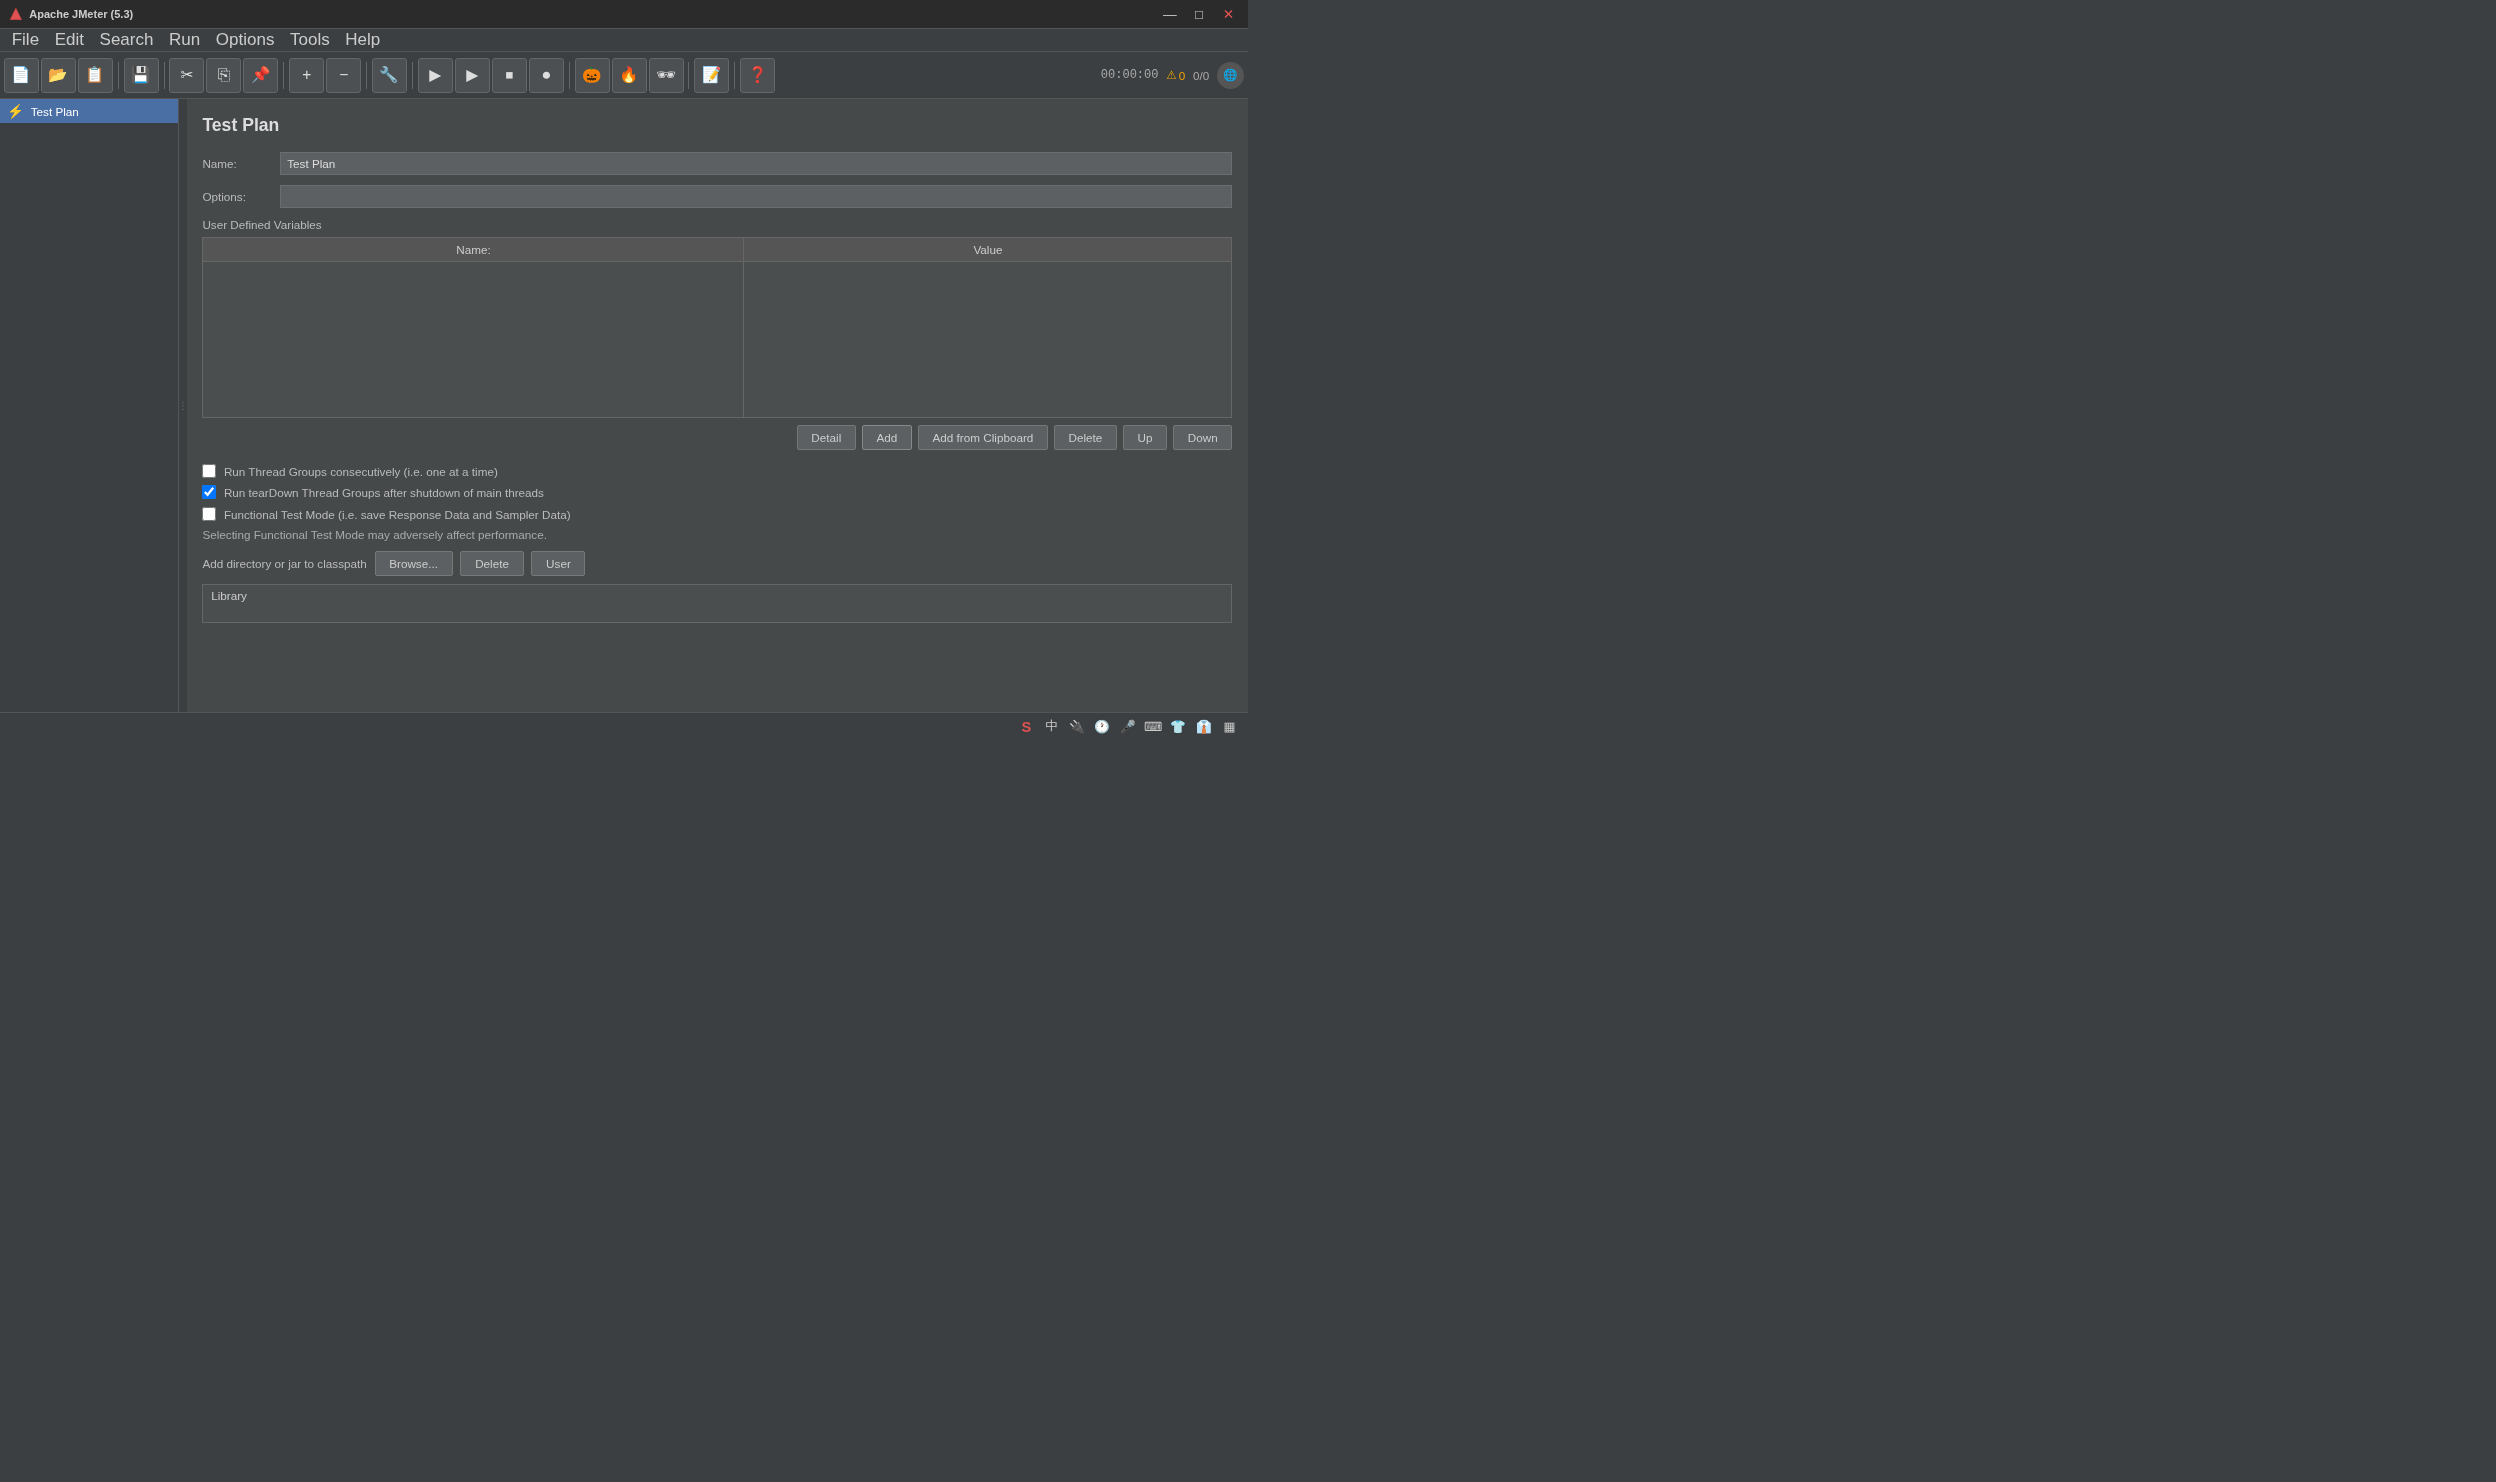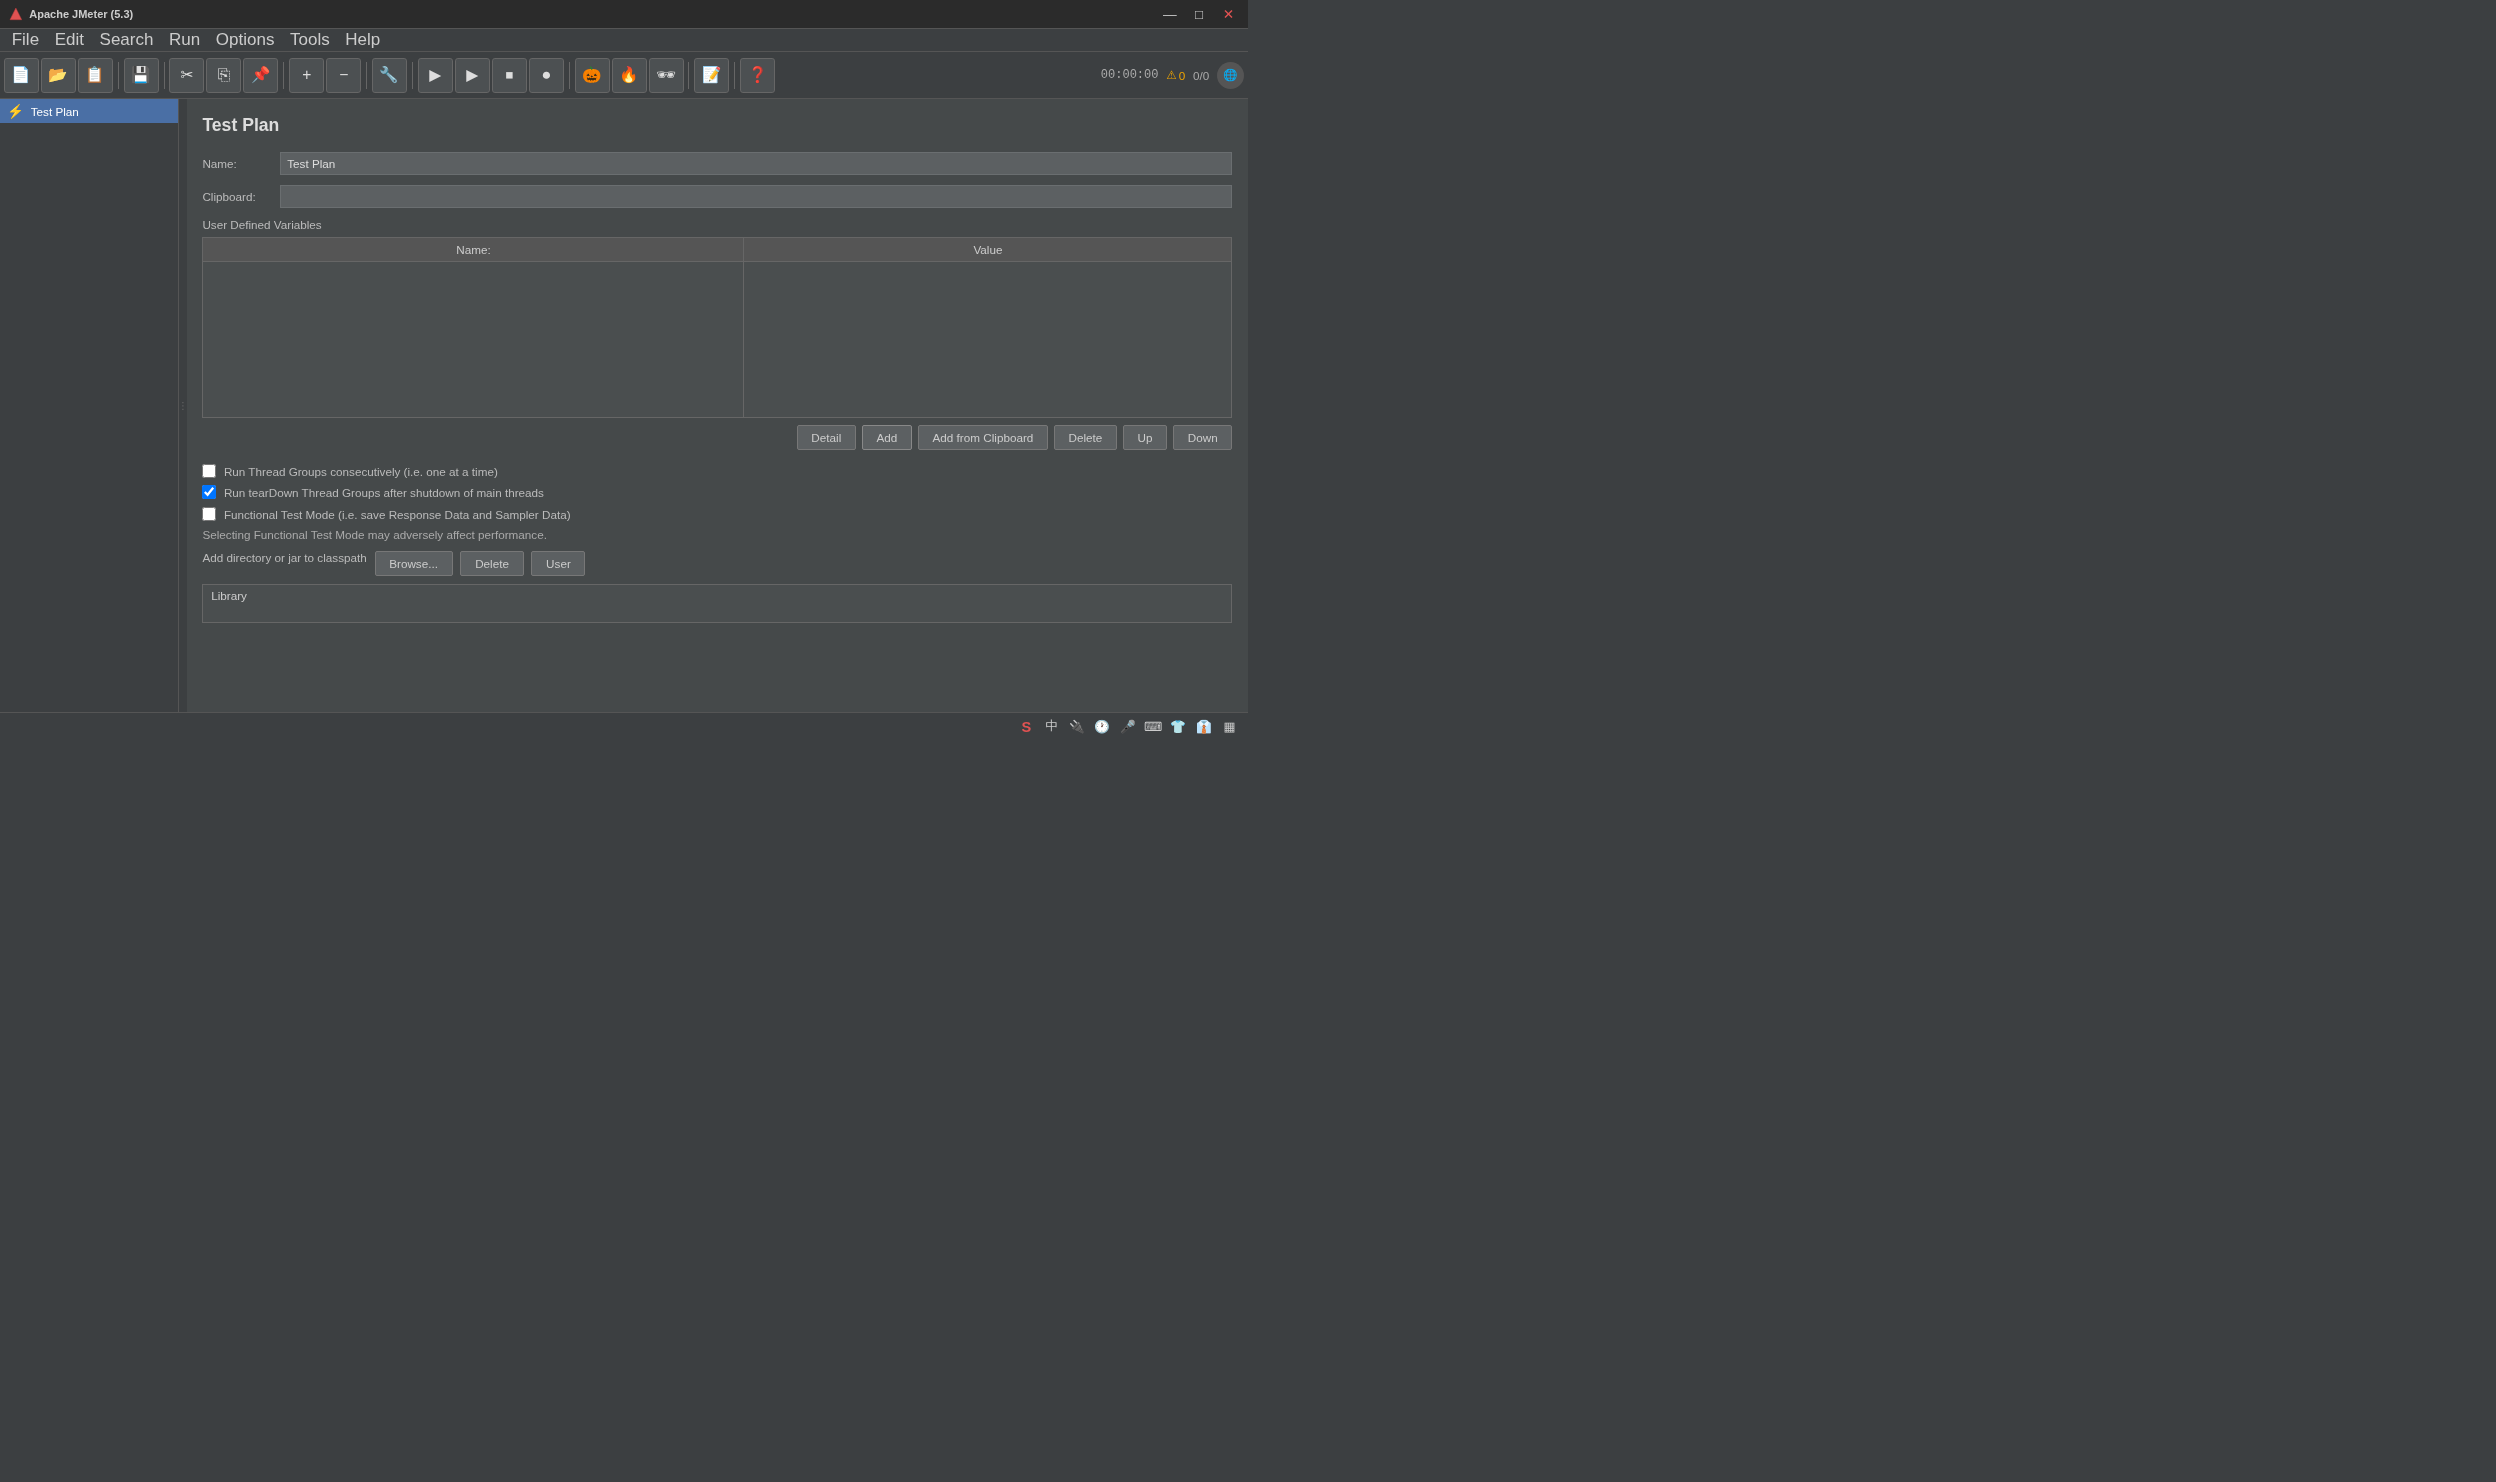--- a/index.html
+++ b/index.html
@@ -274,20 +274,21 @@
     }
     .note-text {
       font-size: 11.7px;
       color: #aaa;
       margin-bottom: 9.8px;
     }
 
     
     .classpath-row {
       display: flex;
+      align-items: center;
       gap: 7.8px;
       margin-bottom: 7.8px;
       font-size: 11.7px;
       color: #bbb;
     }
 
     .library-box {
       width: 100%;
       background: #4a4e4f;
       border: 1px solid #666;
@@ -400,21 +401,21 @@
 
   <div id="content">
     <div class="panel-title">Test Plan</div>
 
     <div class="form-row">
       <span class="form-label">Name:</span>
       <input class="form-input" type="text" value="Test Plan" style="">
     </div>
 
     <div class="form-row">
-      <span class="form-label">Clipboard:</span>
+      <span class="form-label">Options:</span>
       <input class="form-input" type="text" value="" style="">
     </div>
 
     <div>
       <div class="section-title">User Defined Variables</div>
       <table class="var-table">
         <thead>
           <tr>
             <th>Name:</th>
             <th>Value</th>

